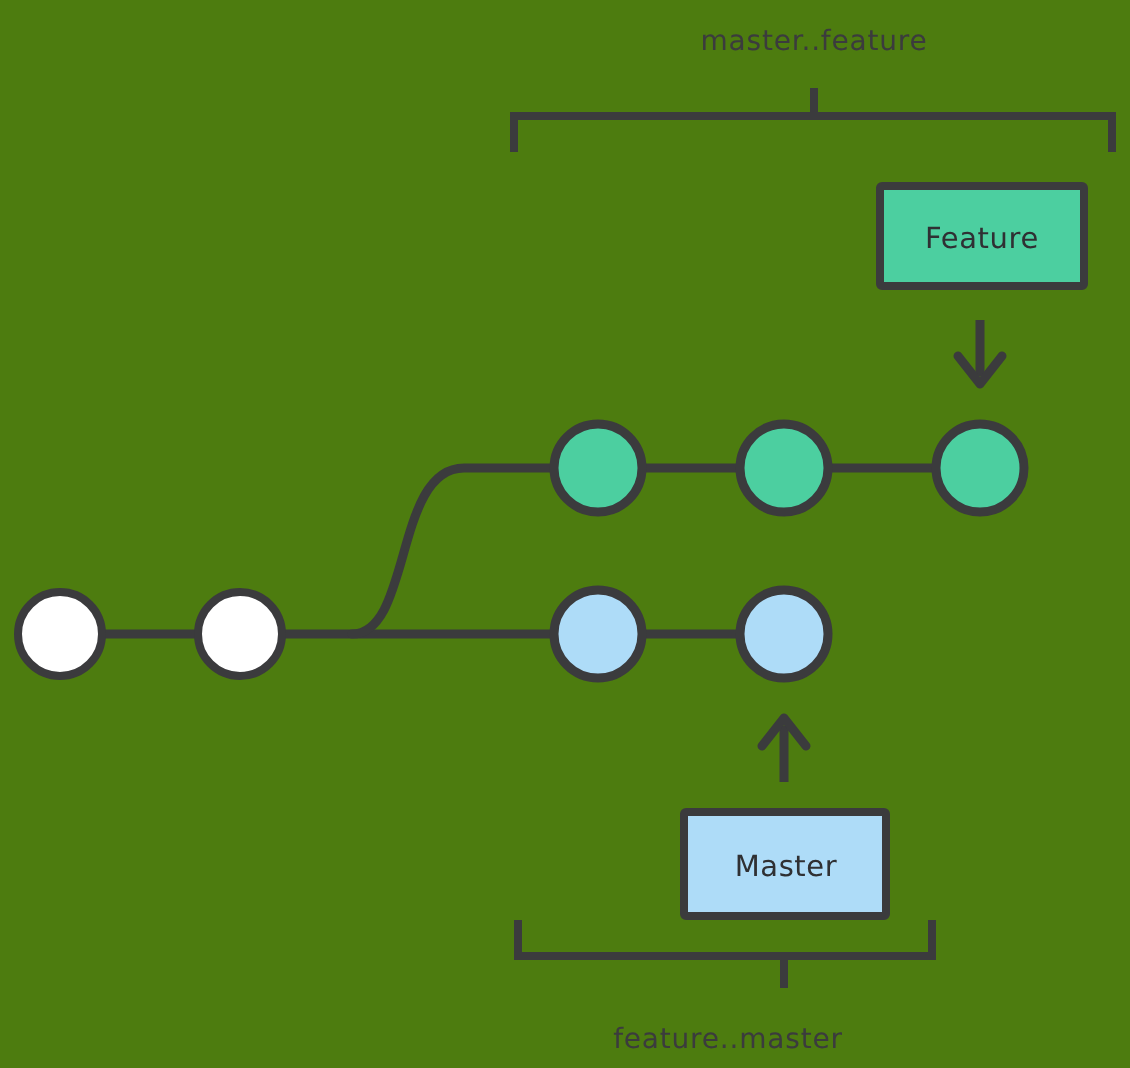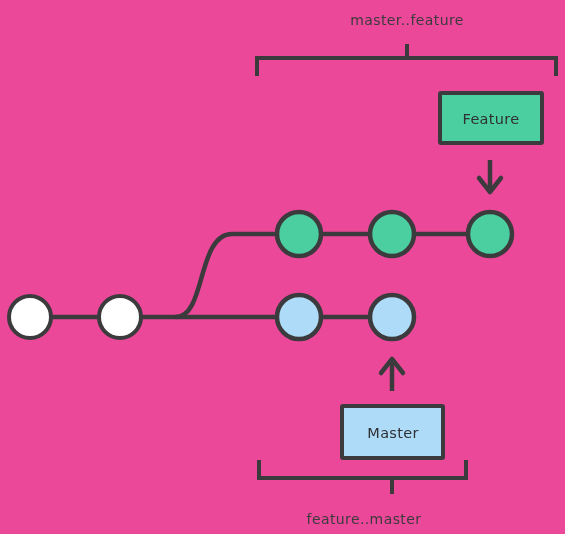--- a/index.html
+++ b/index.html
@@ -10,21 +10,21 @@
   body {
     width: 565px;
     height: 534px;
     font-family: "DejaVu Sans", sans-serif;
     overflow: hidden;
   }
   #diagram-root {
     position: relative;
     width: 565px;
     height: 534px;
-    background: #ec4899;
+    background: #4d7c0f;
   }
   svg#git-diagram {
     position: absolute;
     top: 0;
     left: 0;
     width: 565px;
     height: 534px;
   }
   .range-label {
     font-family: "DejaVu Sans", sans-serif;

